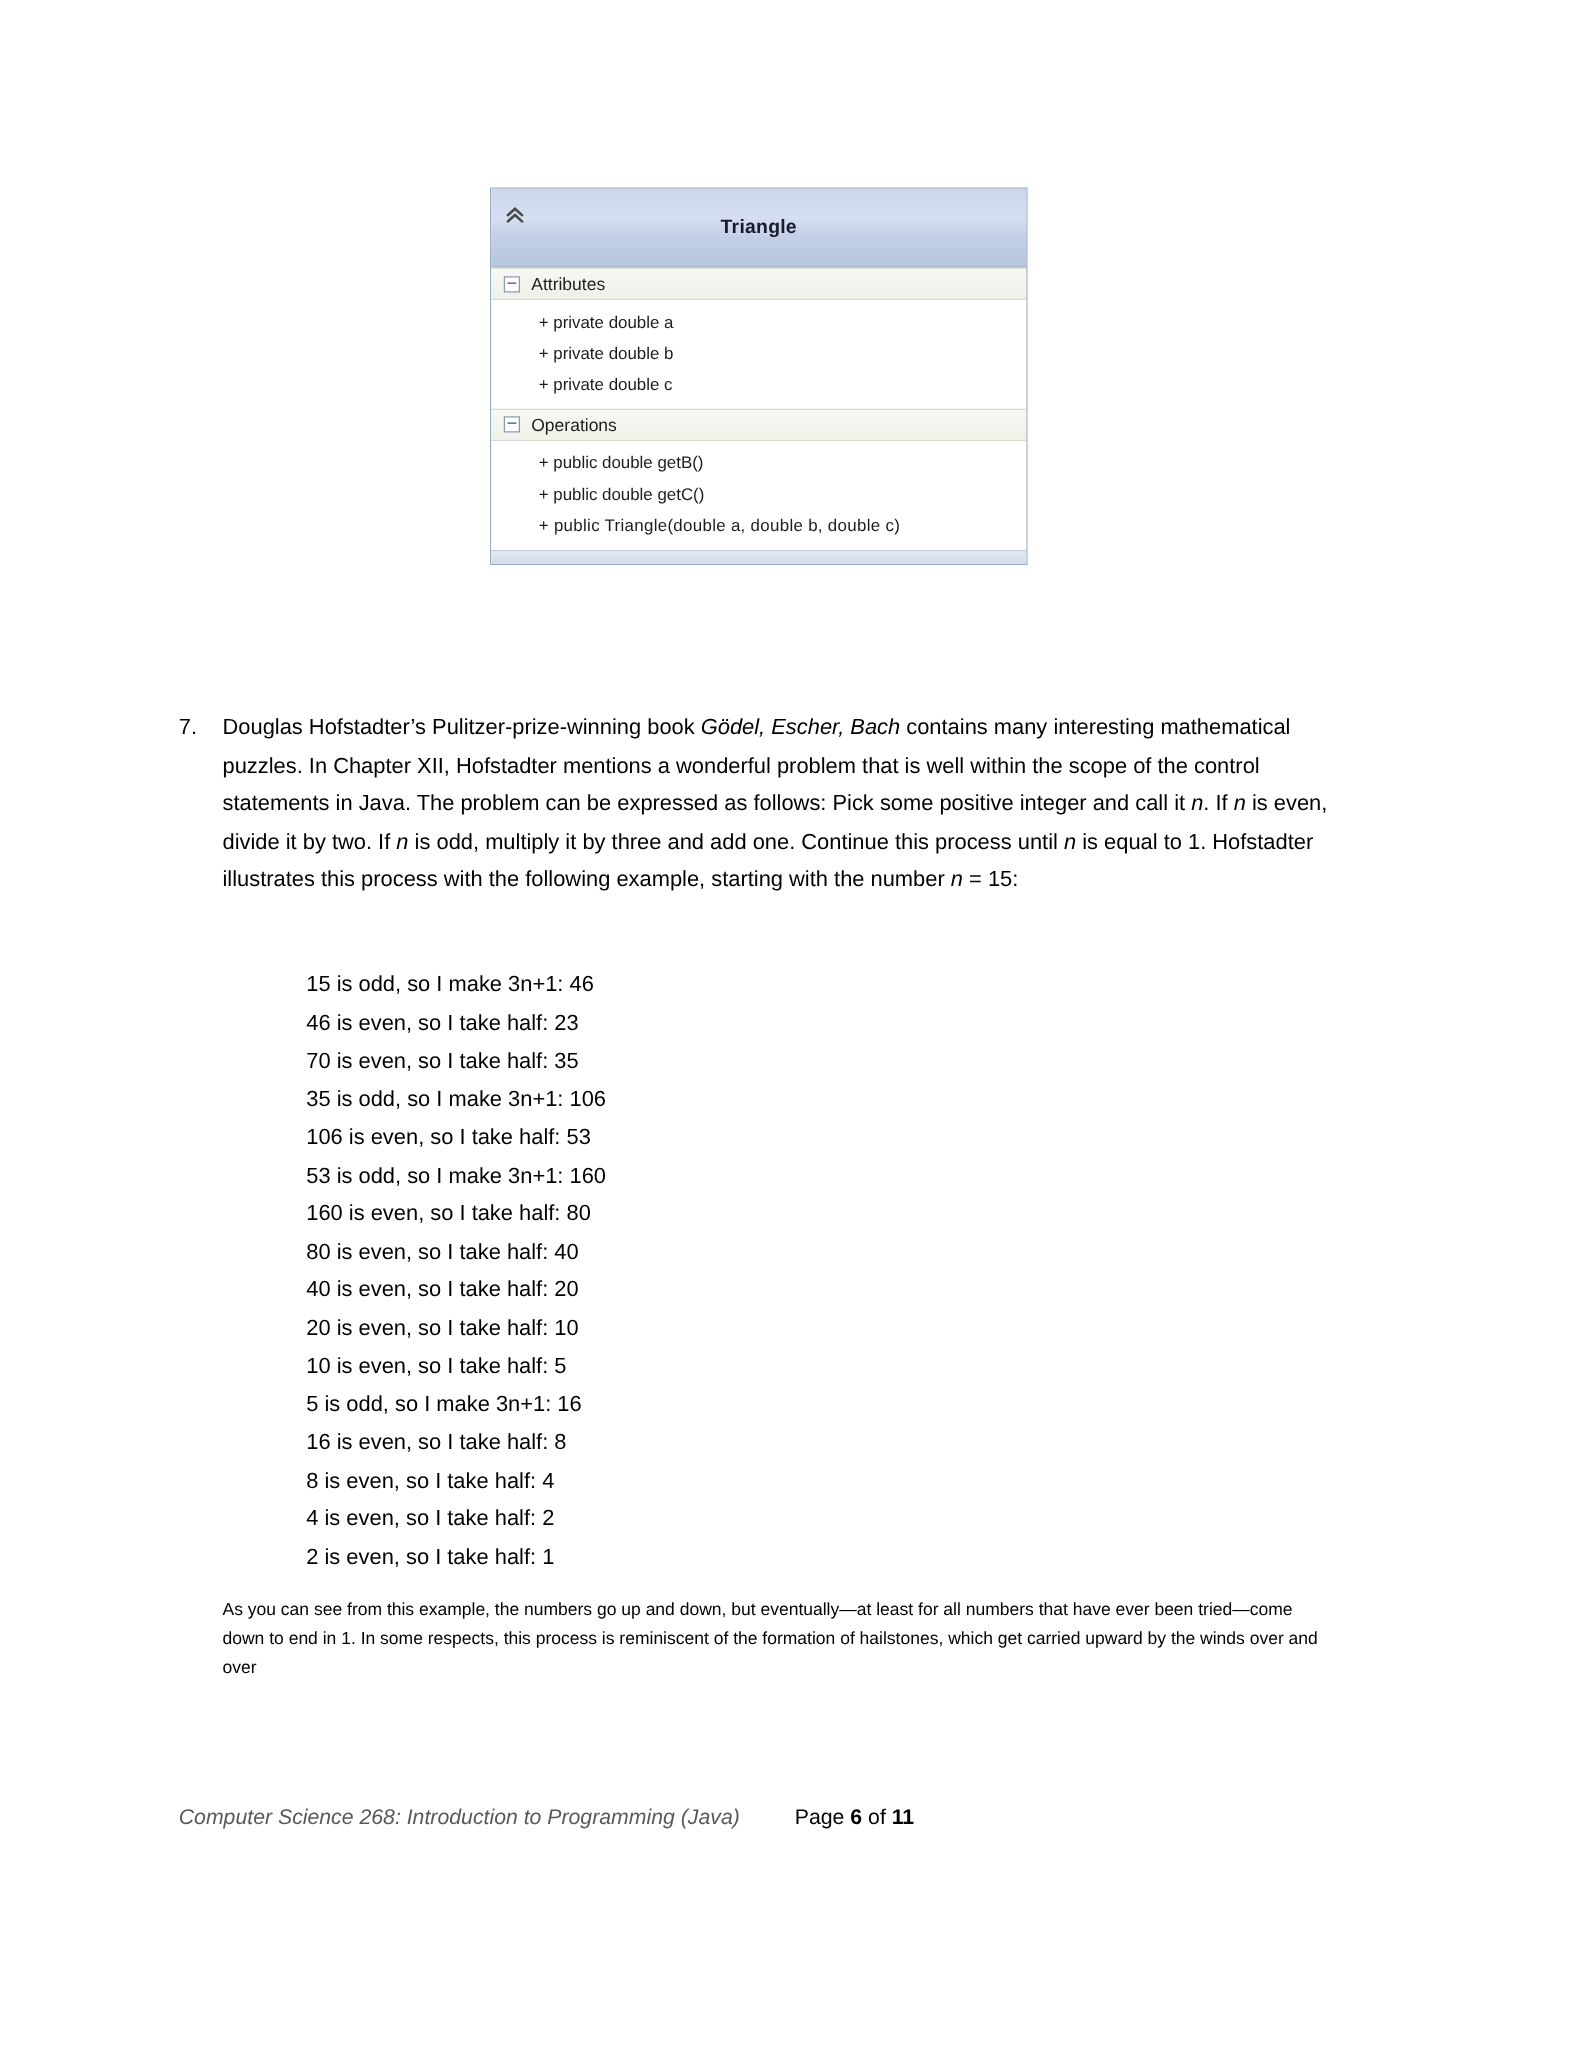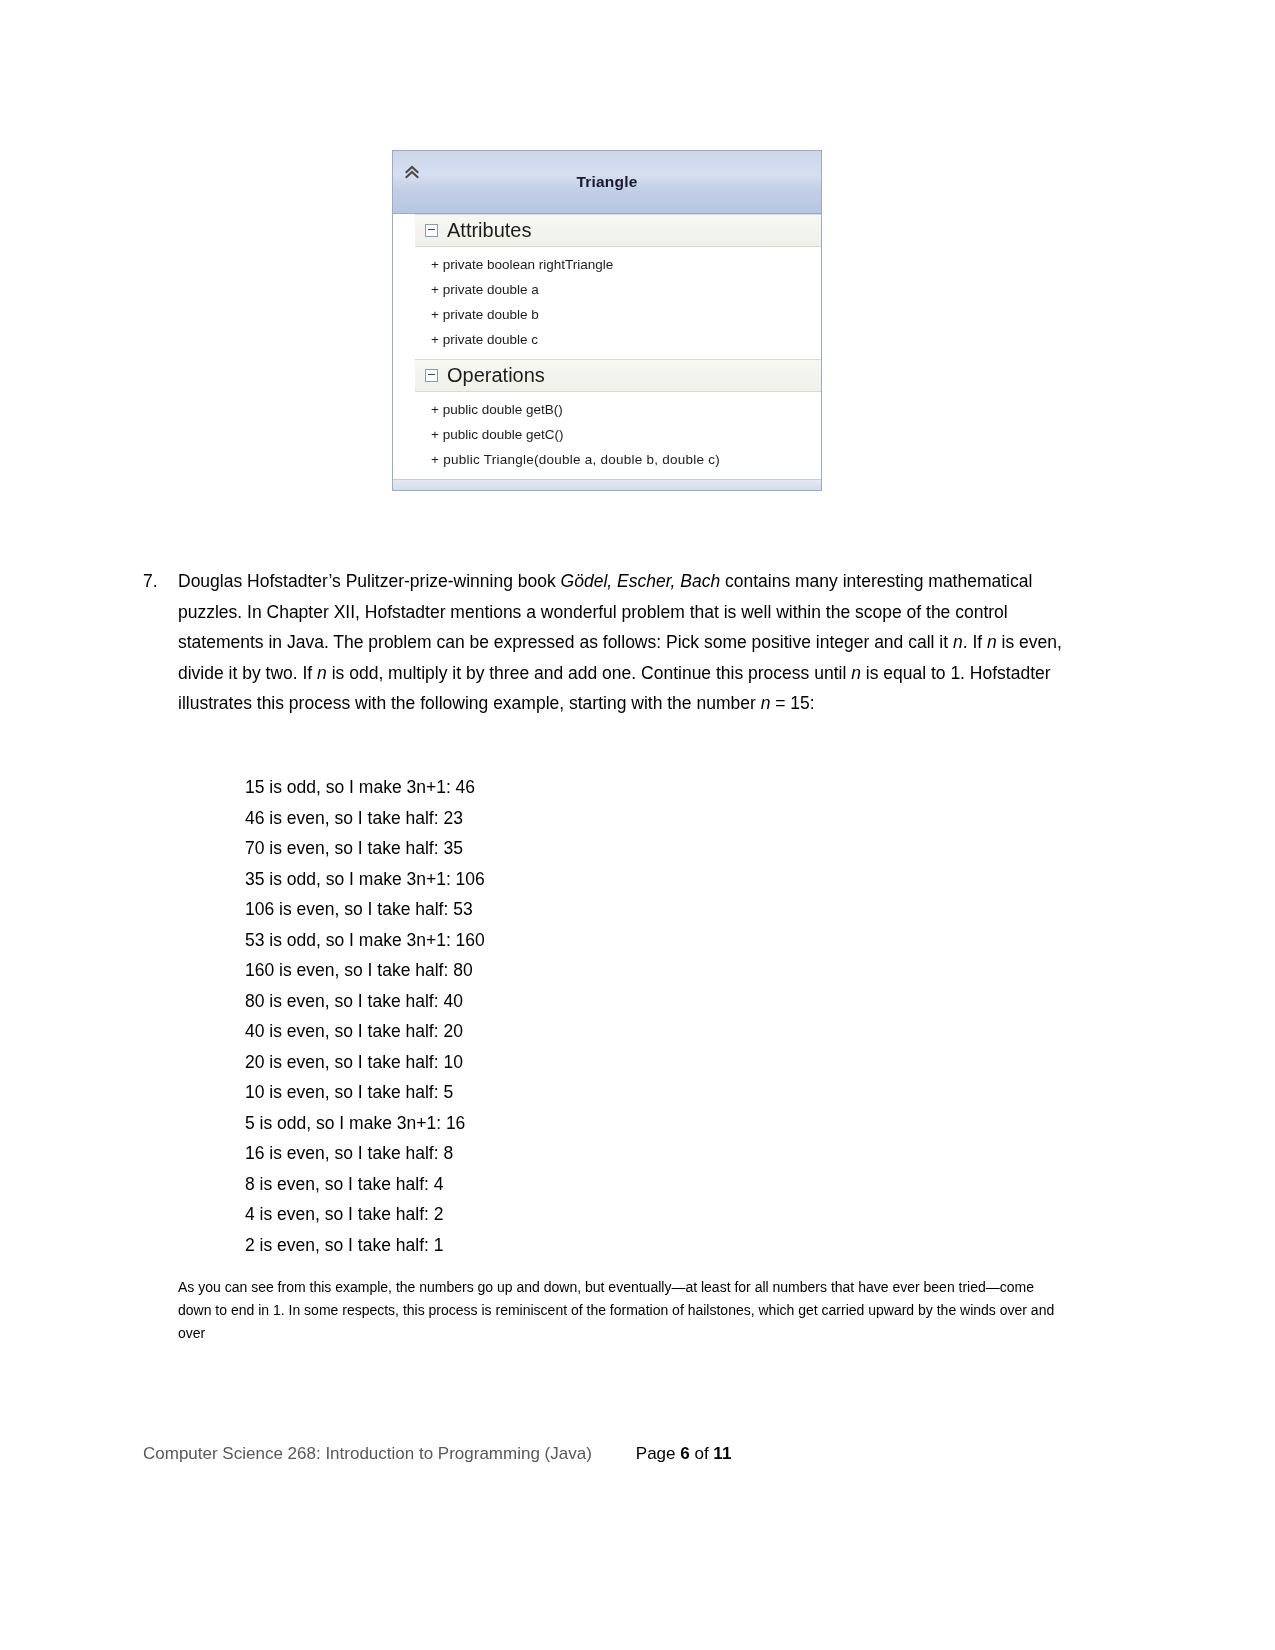--- a/index.html
+++ b/index.html
@@ -60,23 +60,22 @@
     height: 18px;
   }
   .uml-section {
     display: flex;
     align-items: center;
     gap: 9px;
     padding: 4px 0 4px 10px;
     background: linear-gradient(to bottom, #f7f8f2 0%, #eff0e8 100%);
     border-top: 1px solid #d8dbd0;
     border-bottom: 1px solid #d8dbd0;
-    font-size: 20px;
+    font-size: 14px;
     color: #1c1c1c;
-    margin-left: 22px;
   }
   .uml-section:first-child { border-top: none; }
   .toggle-box {
     width: 11px;
     height: 11px;
     border: 1px solid #8a9ab2;
     background: #fdfdfd;
     position: relative;
     flex: none;
   }
@@ -161,20 +160,21 @@
     position: absolute;
     left: 143px;
     top: 1444px;
     width: 930px;
     display: flex;
     align-items: baseline;
   }
   .footer-course {
     font-size: 17px;
     color: #595959;
+    font-style: italic;
   }
   .footer-page {
     font-size: 17px;
     color: #000;
     margin-left: 44px;
   }
   .footer-page b { font-weight: bold; }
 </style>
 </head>
 <body>
@@ -192,21 +192,20 @@
           </svg>
         </span>
         <span class="uml-title">Triangle</span>
       </div>
 
       <div class="uml-section">
         <span class="toggle-box"></span>
         <span>Attributes</span>
       </div>
       <div class="uml-members">
-        <div class="uml-member">+ private boolean rightTriangle</div>
         <div class="uml-member">+ private double a</div>
         <div class="uml-member">+ private double b</div>
         <div class="uml-member">+ private double c</div>
       </div>
 
       <div class="uml-section">
         <span class="toggle-box"></span>
         <span>Operations</span>
       </div>
       <div class="uml-members">

